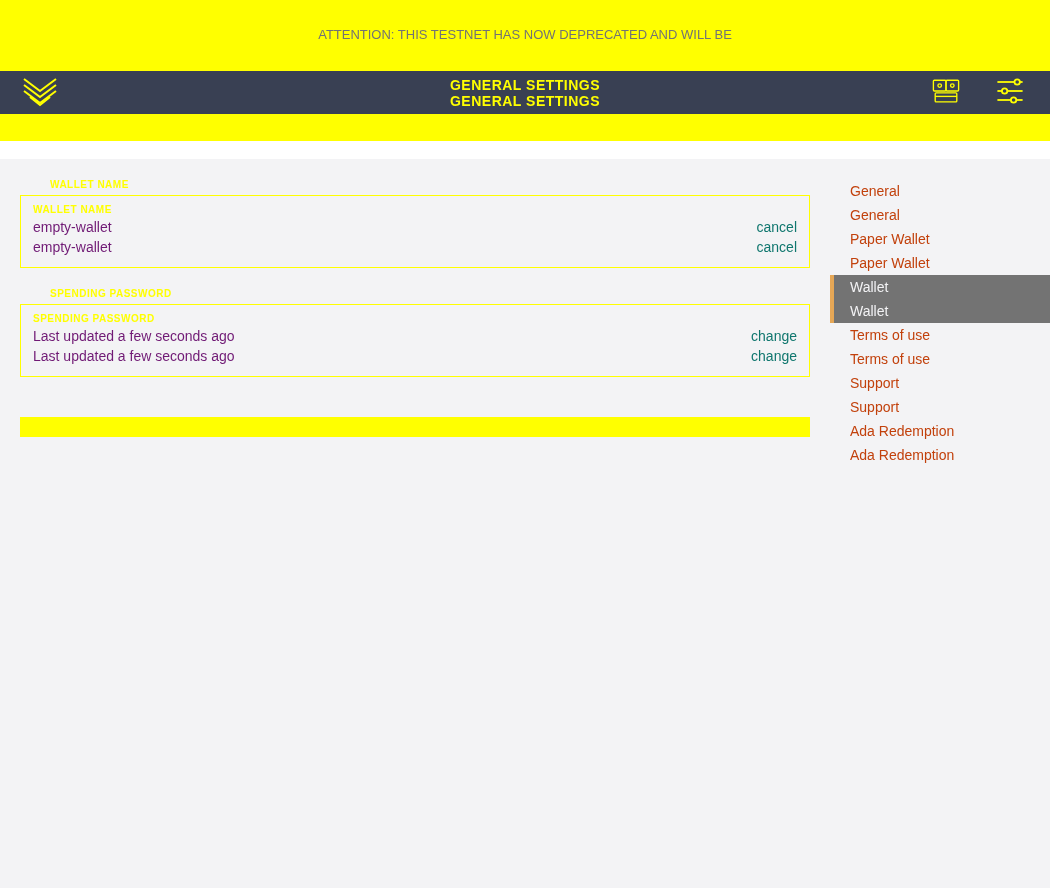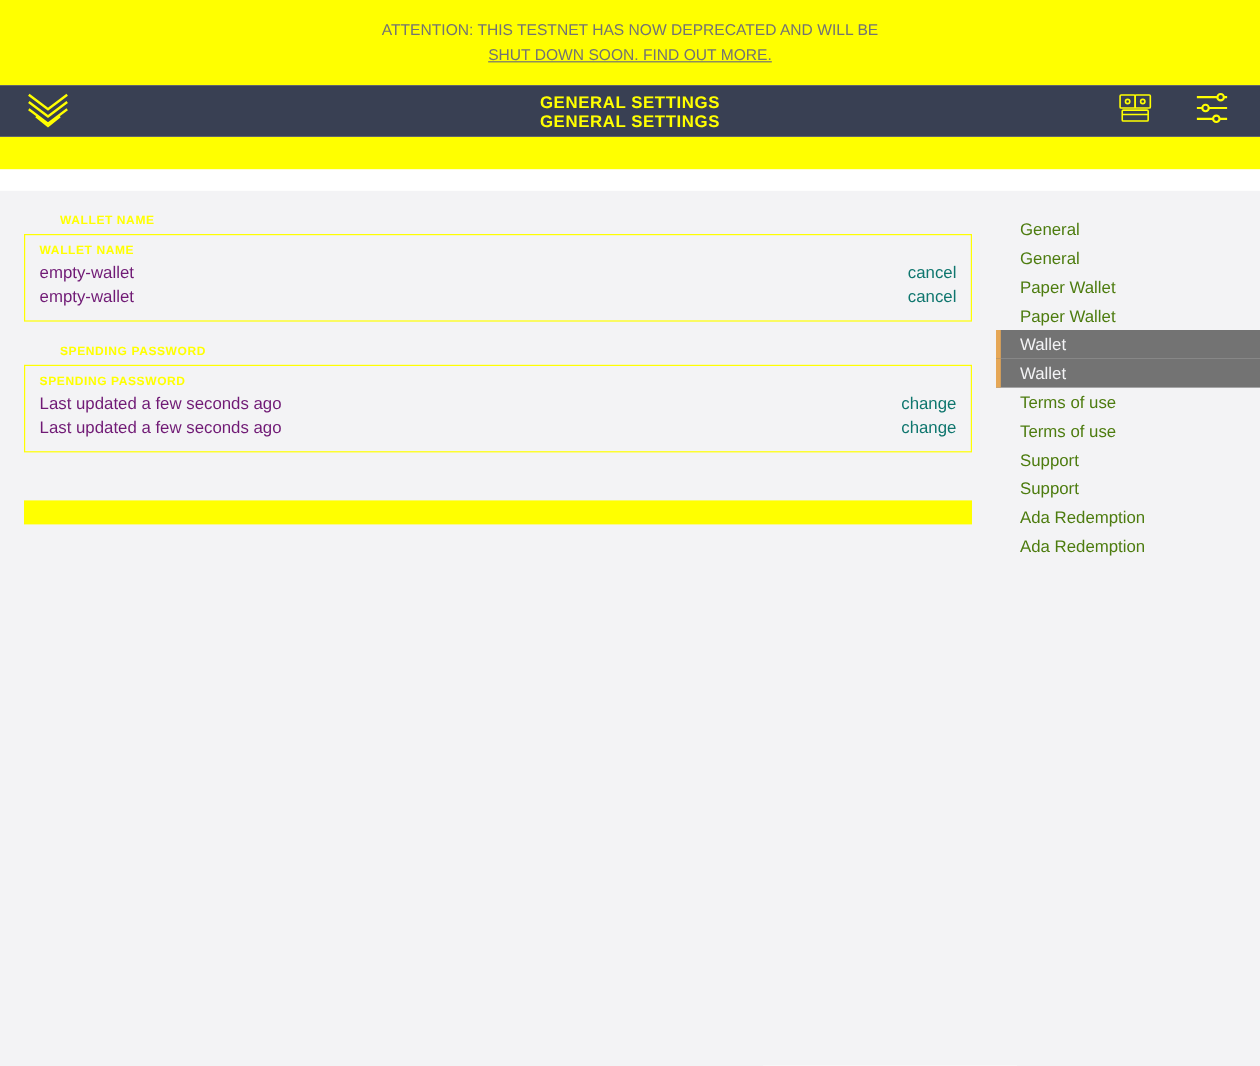--- a/index.html
+++ b/index.html
@@ -69,21 +69,21 @@
 
 .yellowbar { background: #ffff00; height: 20px; margin-top: 40px; }
 
 .sidebar {
   width: 220px;
   background: #f3f3f5;
   padding-top: 20px;
 }
 .side-item {
   padding: 4px 20px;
-  color: #4d7c0f;
+  color: #c2410c;
   font-size: 14px;
   cursor: pointer;
 }
 .side-item.active {
   background: #737373;
   color: #f3f3f5;
   position: relative;
 }
 .side-item.active::before {
   content: "";
@@ -91,21 +91,20 @@
   left: 0; top: 0; bottom: 0;
   width: 4px;
   background: #e6a756;
 }
 </style>
 </head>
 <body>
 
 <div class="banner">
   <div>ATTENTION: THIS TESTNET HAS NOW DEPRECATED AND WILL BE</div>
-  <div class="line2">SHUT DOWN SOON. FIND OUT MORE.</div>
 </div>
 
 <div class="topbar">
   <div class="logo">
     <svg viewBox="0 0 40 40">
       <g stroke="#ffff00" stroke-width="2" fill="none">
         <path d="M4 6 L20 18 L36 6"></path>
         <path d="M4 12 L20 24 L36 12"></path>
         <path d="M4 18 L20 30 L36 18"></path>
         <path d="M10 24 L20 32 L30 24"></path>

